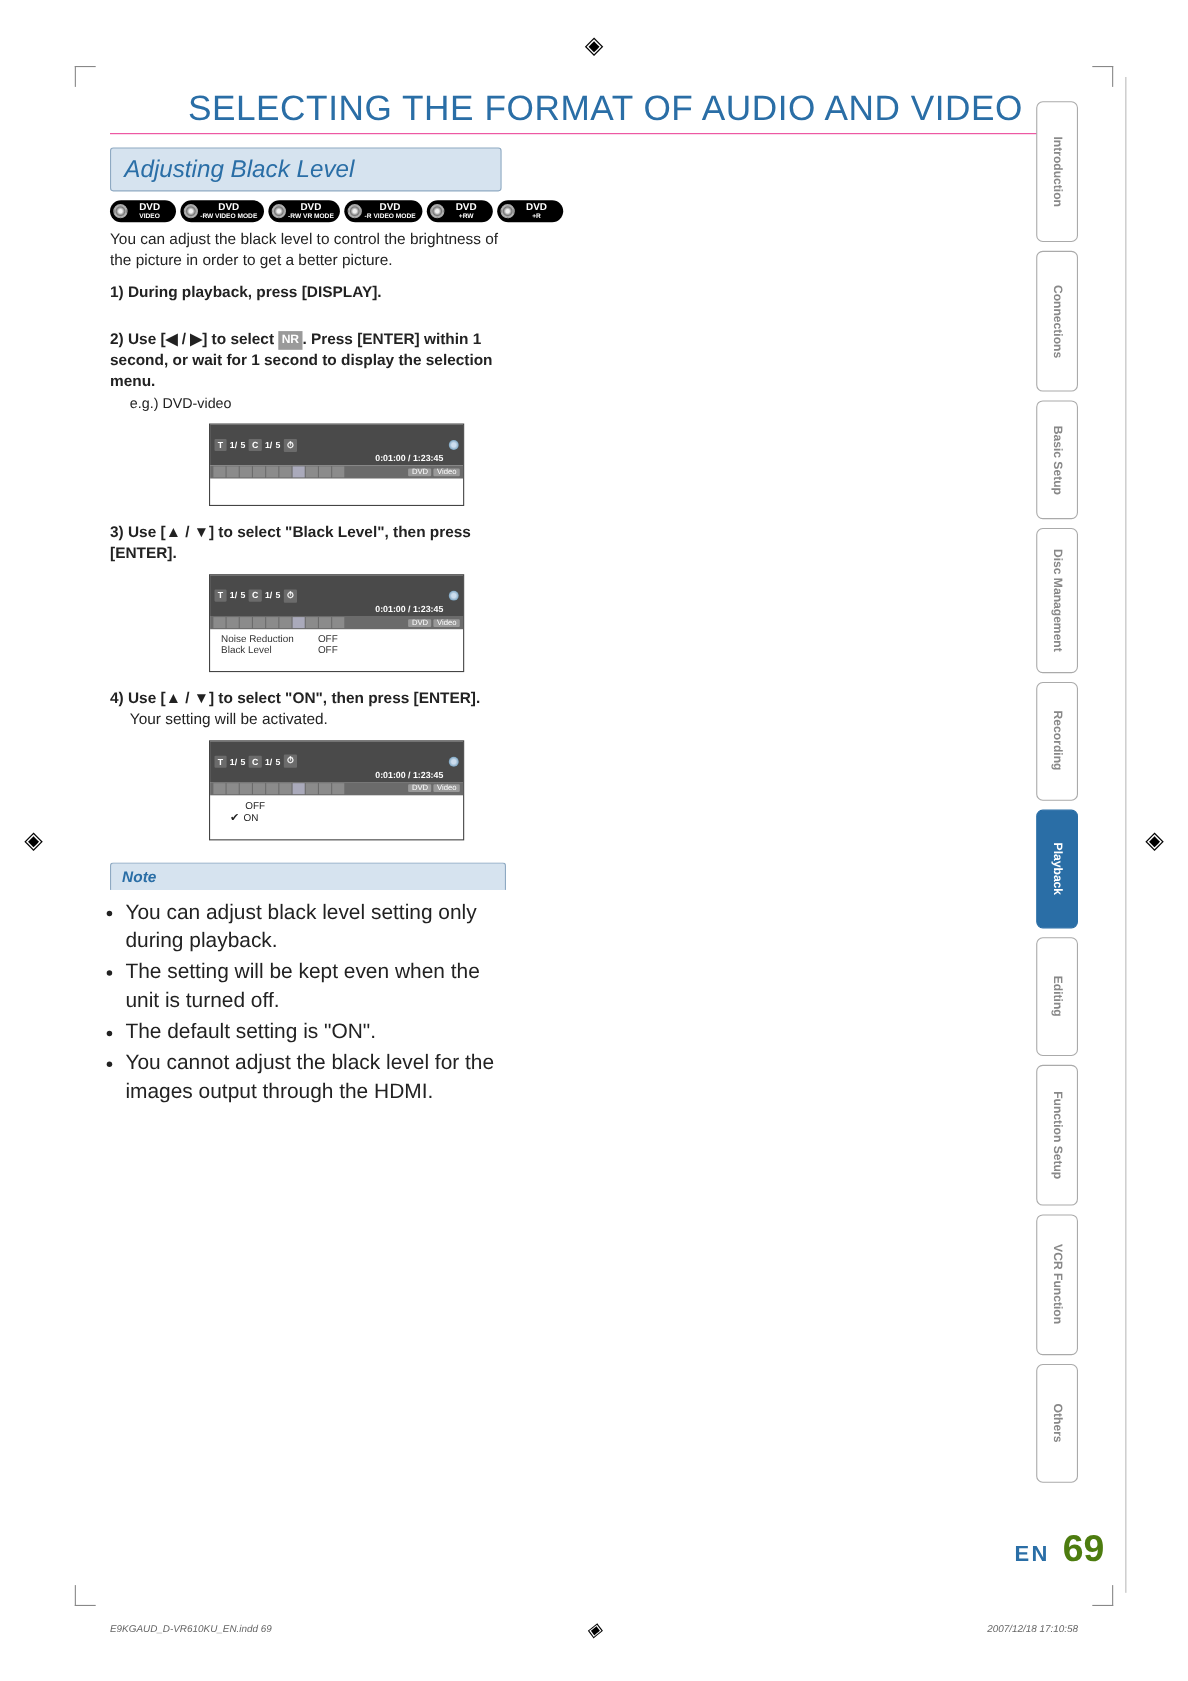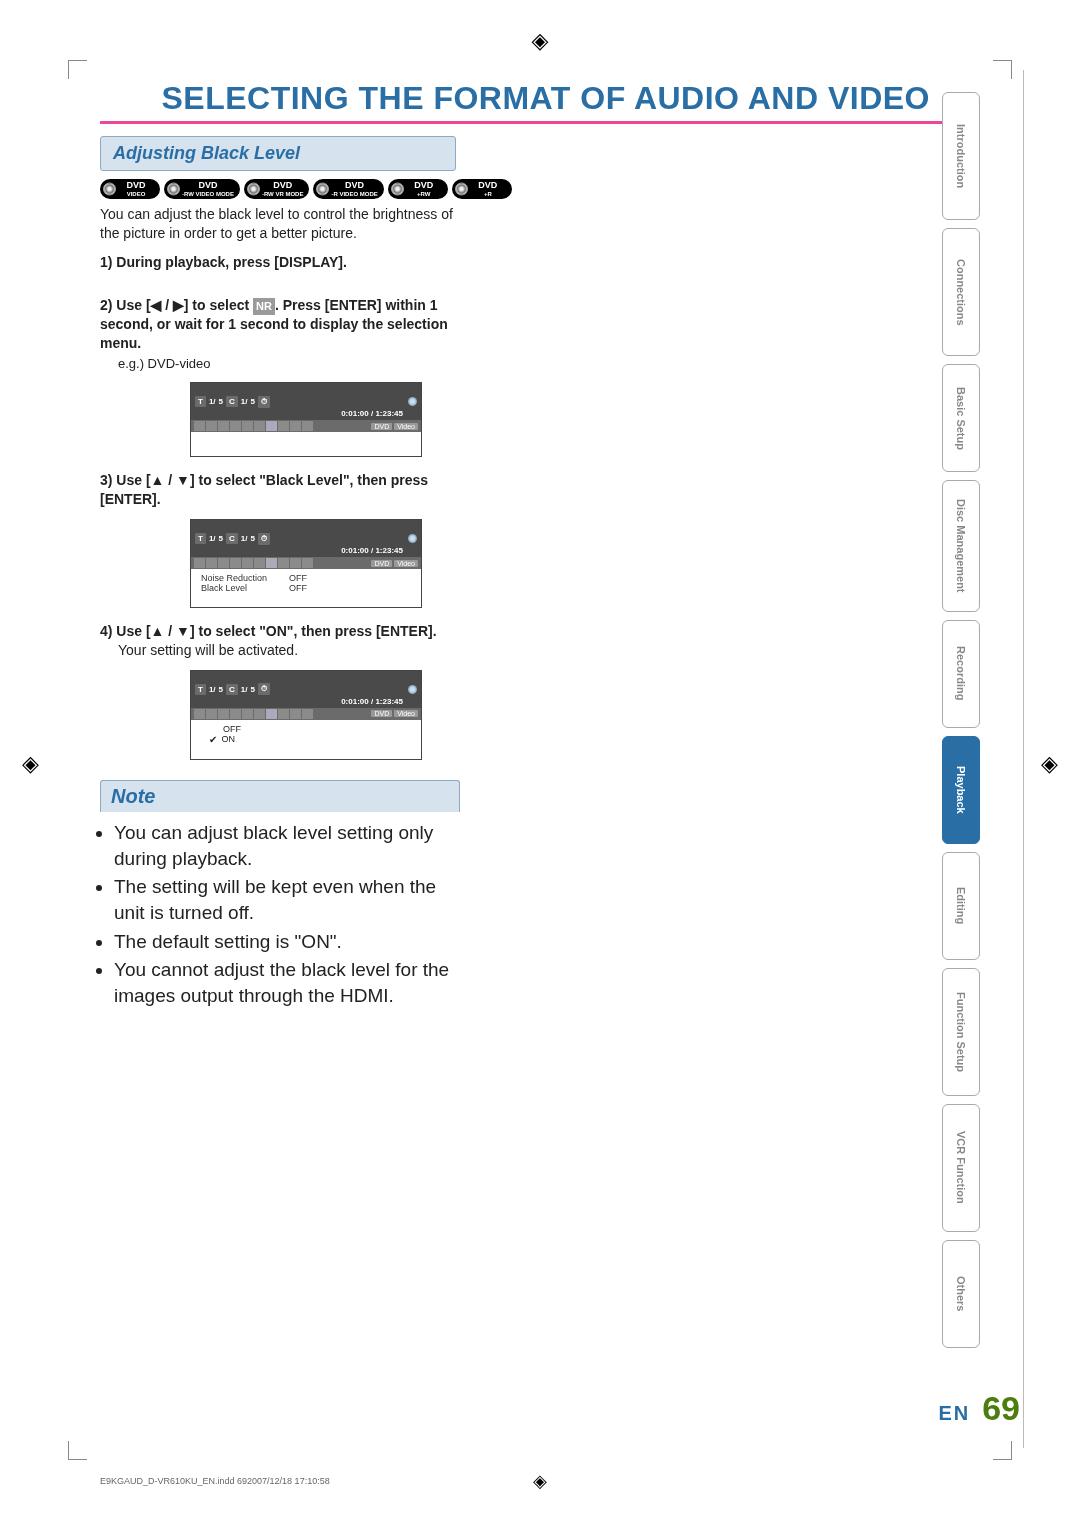--- a/index.html
+++ b/index.html
@@ -29,40 +29,40 @@
   .content-area {
     position: absolute;
     left: 100px;
     top: 80px;
     right: 100px;
     bottom: 80px;
   }
   .header-title {
     color: #2a6ea6;
     font-size: 32px;
-    font-weight: bold;
+    font-weight: normal;
     letter-spacing: 0.5px;
     text-align: right;
     padding-right: 50px;
-    border-bottom: 3px solid #ec4899;
+    border-bottom: 1px solid #ec4899;
     padding-bottom: 4px;
     margin-bottom: 12px;
   }
   .section-header {
     background: #d6e3ef;
     border: 1px solid #8ea9c2;
     border-radius: 3px;
     padding: 6px 12px;
     width: 330px;
     margin-bottom: 8px;
   }
   .section-header span {
     color: #2a6ea6;
-    font-weight: bold;
-    font-size: 18px;
+    font-weight: normal;
+    font-size: 22px;
     font-style: italic;
   }
   .disc-badges {
     display: flex;
     flex-wrap: wrap;
     gap: 4px;
     margin-bottom: 6px;
   }
   .disc-badge {
     background: #000;
@@ -193,21 +193,21 @@
     width: 360px;
   }
   .note-header {
     background: #d6e3ef;
     border: 1px solid #8ea9c2;
     border-bottom: none;
     border-radius: 3px 3px 0 0;
     color: #2a6ea6;
     font-style: italic;
     font-weight: bold;
-    font-size: 20px;
+    font-size: 14px;
     padding: 4px 10px;
     width: 338px;
   }
   .note-body {
     font-size: 19px;
     line-height: 1.35;
     padding: 4px 0 0 0;
   }
   .note-body ul { margin:4px 0 0 0; padding-left: 14px; }
   .note-body li { margin-bottom: 3px; }
@@ -239,37 +239,39 @@
   }
   .tab.active {
     background: #2a6ea6;
     color: #fff;
     border-color: #2a6ea6;
   }
   .tab.tall { min-height: 90px; }
 
   .footer {
     position: absolute;
-    right: 60px;
+    right: 76px;
     bottom: 100px;
     display:flex;
     align-items:baseline;
     gap: 12px;
   }
   .footer .en { color:#2a6ea6; font-weight:bold; font-size:20px; letter-spacing:2px; }
   .footer .pg { color:#4d7c0f; font-weight:bold; font-size:34px; }
 
   .print-line {
     position:absolute;
     bottom: 42px;
     left: 100px;
     right: 100px;
     display:flex;
+    justify-content:space-between;
     font-size: 9px;
     color:#666;
+    font-style:italic;
   }
   .print-line .crosshair {
     position:absolute; left:50%; transform:translateX(-50%);
     font-size: 18px; color:#000; top:-6px;
   }
 
   .crop-corner {
     position:absolute;
     width:18px;height:18px;
   }

